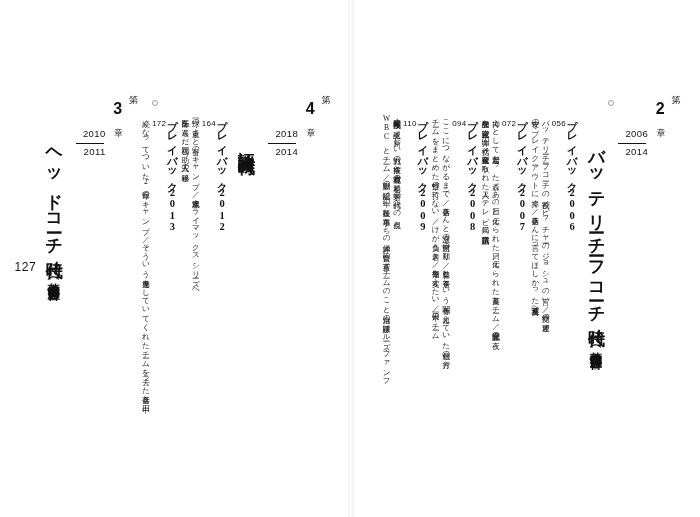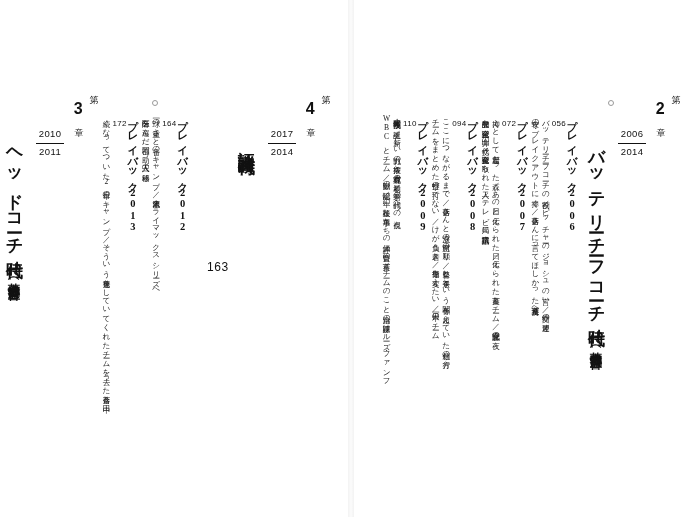--- a/index.html
+++ b/index.html
@@ -83,21 +83,21 @@
     font-size: 16px;
     margin: 14px 1px 0 1px;
     text-align: center;
     width: 14px;
   }
   .chap-years {
     writing-mode: horizontal-tb;
     font-family: "Liberation Sans", sans-serif;
     font-size: 9.5px;
     line-height: 1.35;
-    text-align: center;
+    text-align: right;
     width: 32px;
     margin: 42px 4px 0 4px;
     letter-spacing: 0.4px;
   }
   .chap-years .rule {
     display: block;
     height: 1px;
     background: #111;
     margin: 2px 2px;
   }
@@ -205,28 +205,27 @@
         <div class="chapter">
           <div class="chap-head">
             <div class="chap-marker">
               <span>第</span>
             </div>
             <div style="display:flex;flex-direction:column;align-items:center;">
               <div class="chap-num">4</div>
               <div class="chap-marker" style="margin-top:0;">章</div>
             </div>
             <div class="chap-years">
-              <span>2017</span>
+              <span>2018</span>
               <span class="rule"></span>
               <span>2014</span>
             </div>
             <div class="chap-title">
               <span>評論家時代</span>
             </div>
-            <div class="chap-page">163</div>
           </div>
 
           <div class="entries">
             <div class="entry">
               <div class="entry-head">
                 <span>プレイバック2012</span>
                 <span class="pg">164</span>
               </div>
               <div class="entry-lines">
                 <div class="eline">一球の重さと番のキャンプ／流籠木クライマックスシリーズへ</div>

